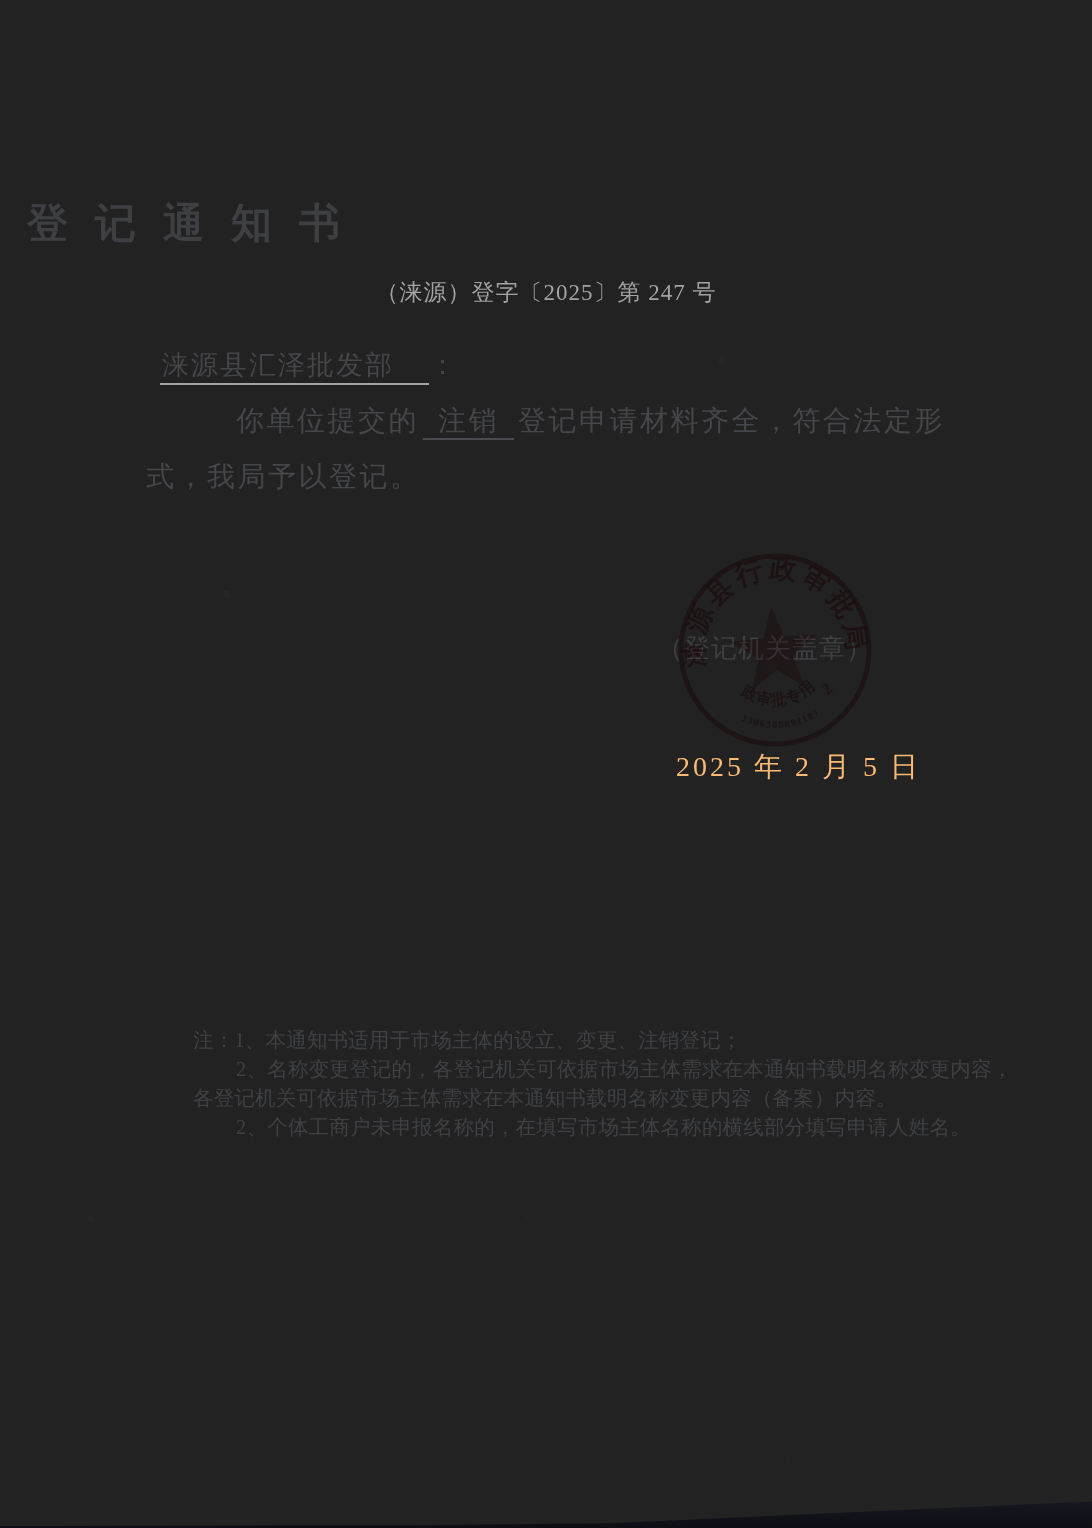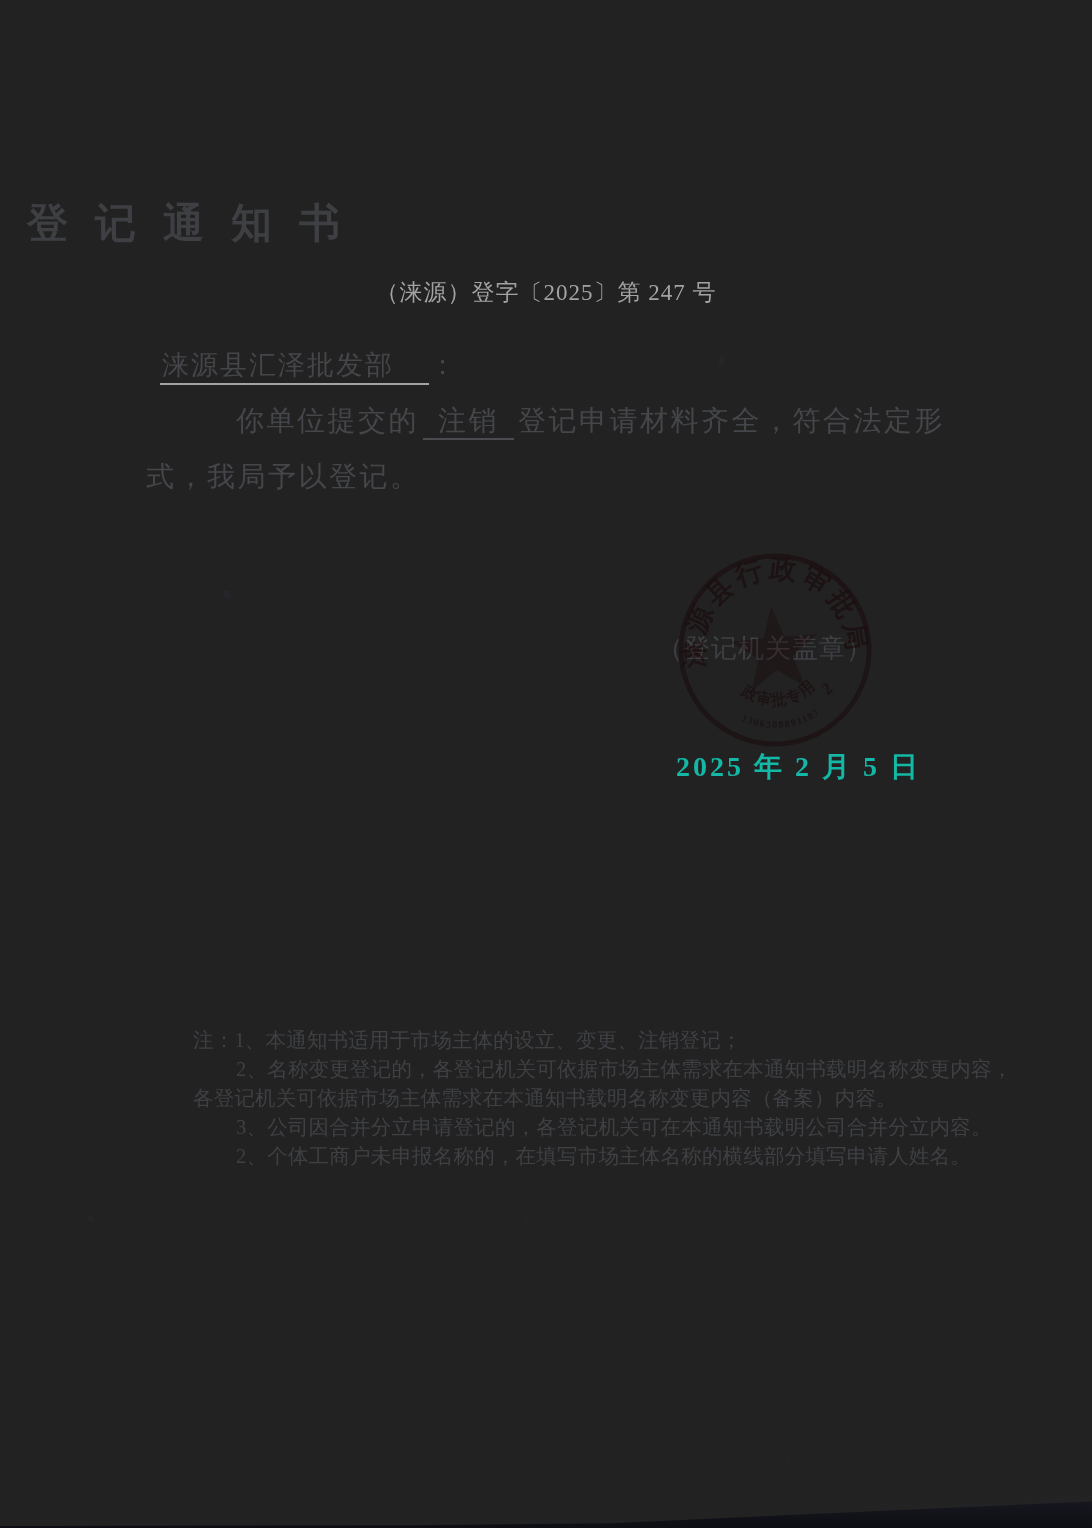--- a/index.html
+++ b/index.html
@@ -36,21 +36,21 @@
   .blank{
     border-bottom:2.5px solid #4a4b4f;padding:0 15px 2px 15px;margin:0 4px;
   }
   .seal-caption{
     top:631px;left:657px;font-size:26px;letter-spacing:1px;color:#3f4044;z-index:1;
   }
   .stamp{
     top:530px;left:655px;z-index:2;mix-blend-mode:multiply;opacity:.92;
   }
   .issue-date{
-    top:748px;left:676px;font-size:28px;letter-spacing:3px;color:#14b8a6;z-index:3;font-weight:bold;
+    top:748px;left:676px;font-size:28px;letter-spacing:3px;color:#fdba74;z-index:3;
   }
   .notes{
     top:1026px;left:145px;width:815px;font-size:20.5px;line-height:29px;
     color:#3f4044;letter-spacing:0.2px;z-index:1;margin-left:48px;
   }
   .note-line{white-space:nowrap;}
   .note-indent{text-indent:2.1em;}
   .speck{position:absolute;background:#26262b;border-radius:1px;z-index:4;}
   .bottom-shadow{
     position:absolute;left:0;bottom:0;width:100%;height:34px;z-index:5;
@@ -98,21 +98,20 @@
       <text x="168" y="170" font-size="17" font-weight="600" fill="#bf5a66" opacity="0.8" transform="rotate(-35 168 170)">2</text>
     </g>
   </svg>
 
   <div class="abs issue-date">2025 年 2 月 5 日</div>
 
   <div class="abs notes">
     <div class="note-line">注：1、本通知书适用于市场主体的设立、变更、注销登记；</div>
     <div class="note-line note-indent">2、名称变更登记的，各登记机关可依据市场主体需求在本通知书载明名称变更内容，</div>
     <div class="note-line">各登记机关可依据市场主体需求在本通知书载明名称变更内容（备案）内容。</div>
-    <div class="note-line note-indent">3、公司因合并分立申请登记的，各登记机关可在本通知书载明公司合并分立内容。</div>
     <div class="note-line note-indent">2、个体工商户未申报名称的，在填写市场主体名称的横线部分填写申请人姓名。</div>
   </div>
 
   <div class="speck" style="left:719px;top:356px;width:5px;height:9px;transform:rotate(8deg);opacity:.85;"></div>
   <div class="speck" style="left:224px;top:590px;width:6px;height:8px;transform:rotate(-6deg);opacity:.85;"></div>
   <div class="speck" style="left:88px;top:1216px;width:5px;height:6px;opacity:.7;"></div>
   <div class="speck" style="left:525px;top:1214px;width:4px;height:7px;transform:rotate(12deg);opacity:.6;"></div>
   <div class="speck" style="left:786px;top:1458px;width:3px;height:8px;opacity:.75;"></div>
   <div class="speck" style="left:278px;top:1478px;width:4px;height:4px;opacity:.3;"></div>
 

